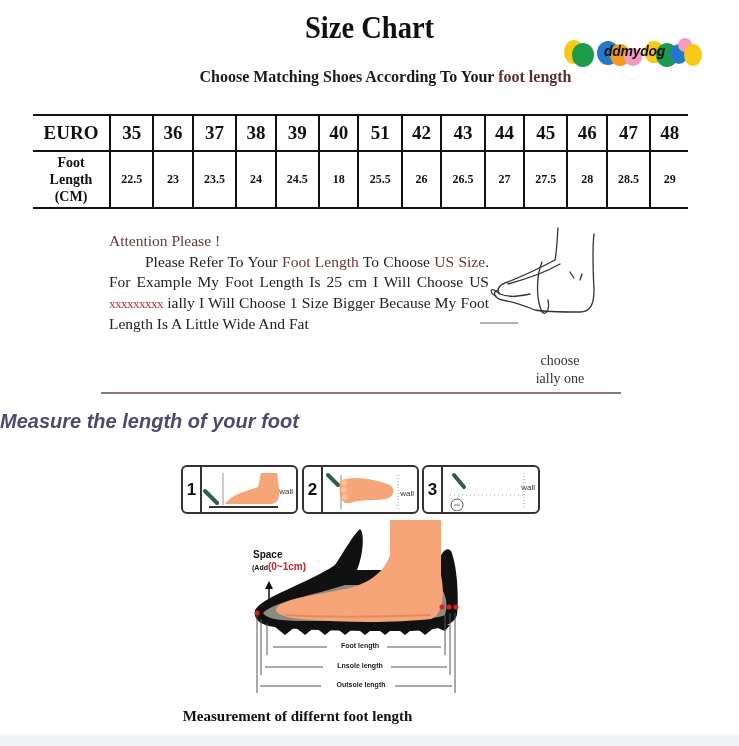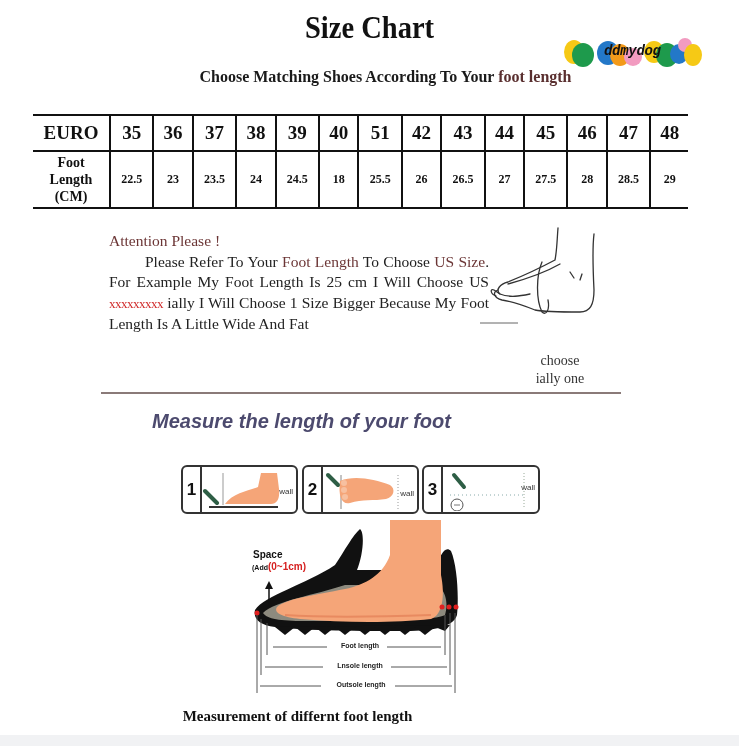--- a/index.html
+++ b/index.html
@@ -21,21 +21,21 @@
     left:16px; width:739px; top:68px; text-align:center;
     font-size:16px; font-weight:bold; color:#1a1a1a;
   }
   .subtitle .accent { color:#5a2f2f; }
 
   
   .logo { left:562px; top:38px; width:142px; height:30px; }
   .logo .dot { position:absolute; border-radius:50%; }
   .logo .txt {
     position:absolute; left:42px; top:5px;
-    font-family:Liberation Mono, monospace; font-weight:bold; font-style:italic;
+    font-family:Liberation Sans, sans-serif; font-weight:bold; font-style:italic;
     font-size:14px; color:#111; letter-spacing:-0.3px;
   }
 
   
   .size-table {
     left:33px; top:114px; width:655px;
     border-collapse:collapse;
     border-top:2.5px solid #111; border-bottom:2.5px solid #111;
   }
   .size-table td {
@@ -60,21 +60,21 @@
   .attention .indent { padding-left:36px; }
   .choose-bigger {
     left:520px; top:352px; width:80px; text-align:center;
     font-size:14px; line-height:18px; color:#333;
   }
   .divider {
     left:101px; top:392px; width:520px; height:2px; background:#8a7a78;
   }
 
   .measure-title {
-    left:0; width:603px; top:410px; text-align:center;
+    left:0; width:603px; top:410px; 
     font-family:"Liberation Sans", sans-serif; font-style:italic; font-weight:bold;
     font-size:20px; color:#4c4a6e;
   }
 
   
   .step {
     height:49px; border:2px solid #333; border-radius:6px; background:#fff;
     box-sizing:border-box;
   }
   .step .num {

